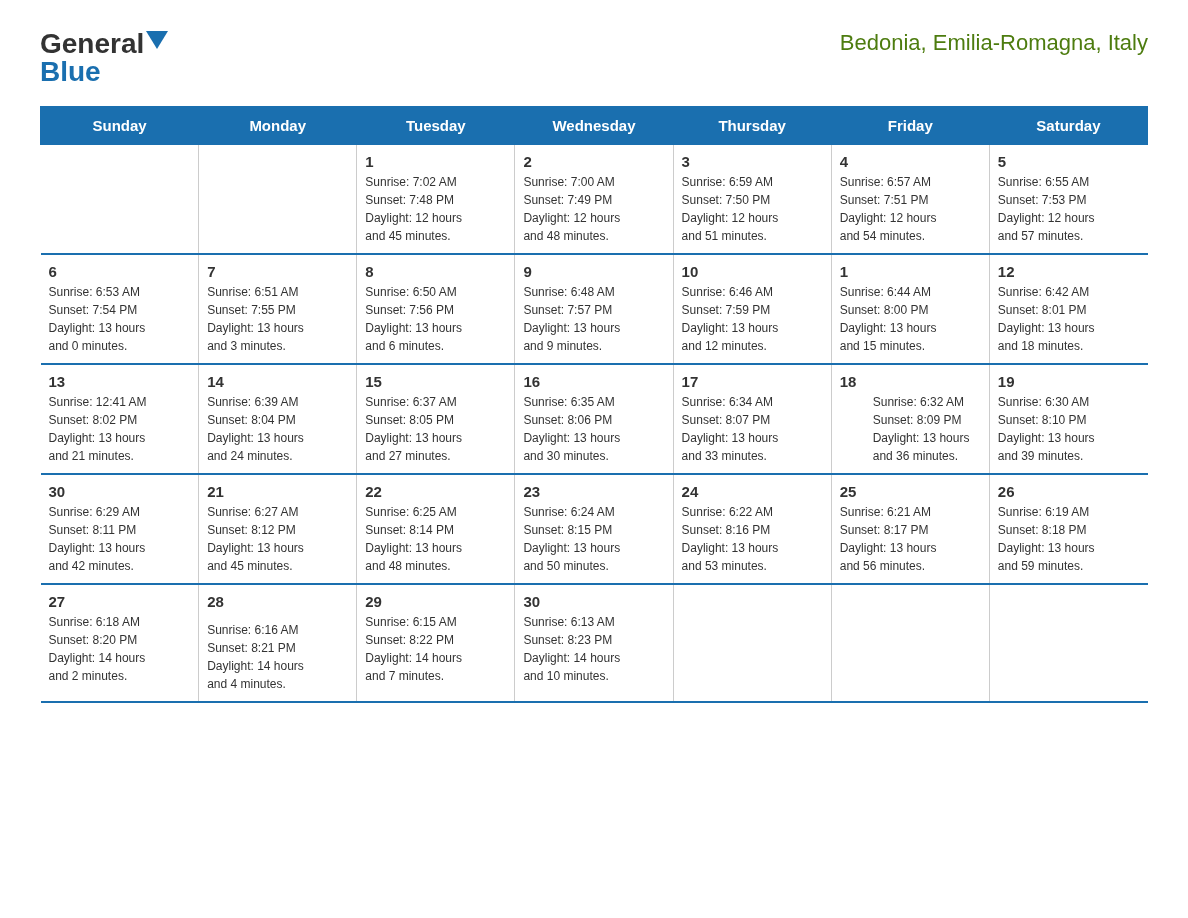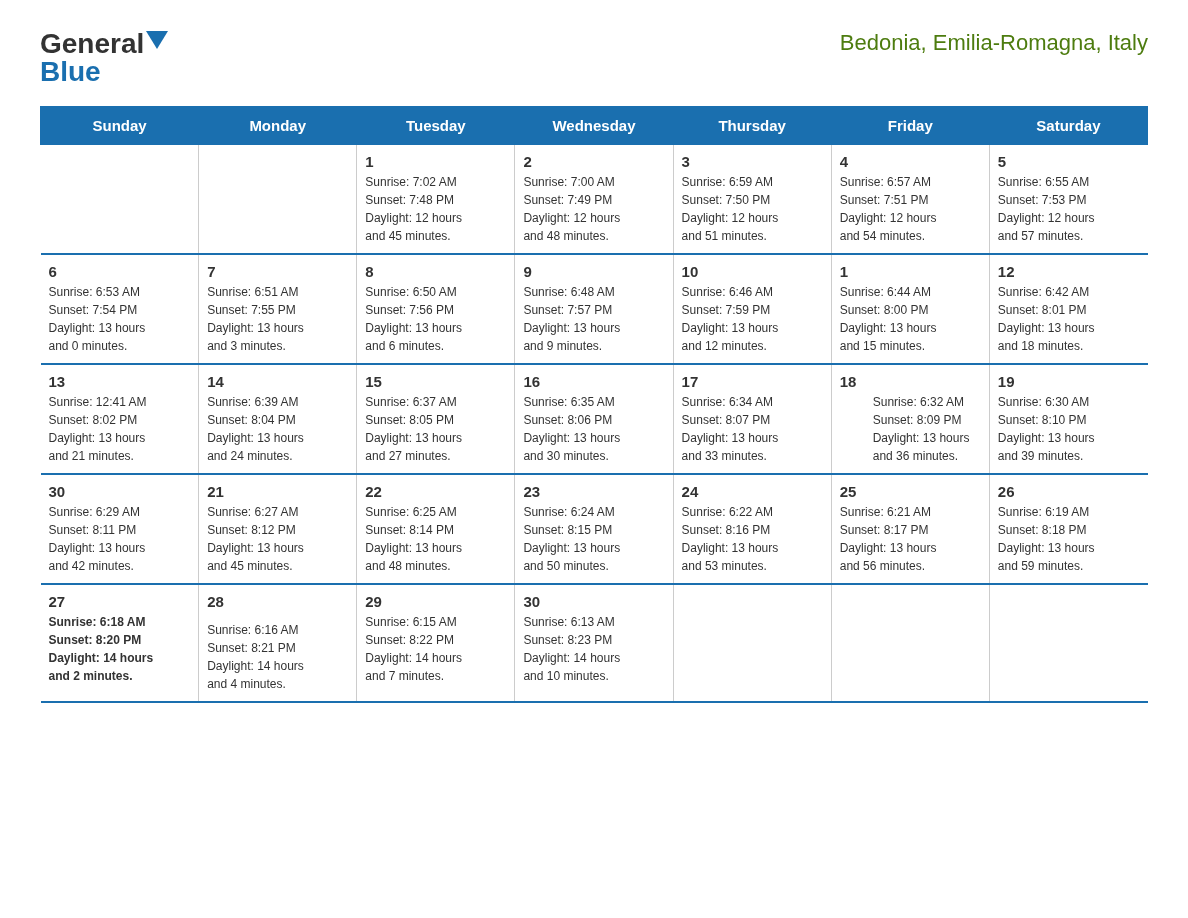--- a/index.html
+++ b/index.html
@@ -304,21 +304,21 @@
           <span class="day-number">26</span>
           <div class="day-info" style="white-space: pre-line;">Sunrise: 6:19 AM
 Sunset: 8:18 PM
 Daylight: 13 hours
 and 59 minutes.</div>
         </td>
       </tr>
       <tr>
         <td>
           <span class="day-number">27</span>
-          <div class="day-info" style="white-space: pre-line; font-weight: bold;">Sunrise: 6:18 AM
+          <div class="day-info" style="white-space: pre-line;">Sunrise: 6:18 AM
 Sunset: 8:20 PM
 Daylight: 14 hours
 and 2 minutes.</div>
         </td>
         <td>
           <span class="day-number">28</span>
           <div class="day-info" style="white-space: pre-line; margin-top: 11px;">Sunrise: 6:16 AM
 Sunset: 8:21 PM
 Daylight: 14 hours
 and 4 minutes.</div>

